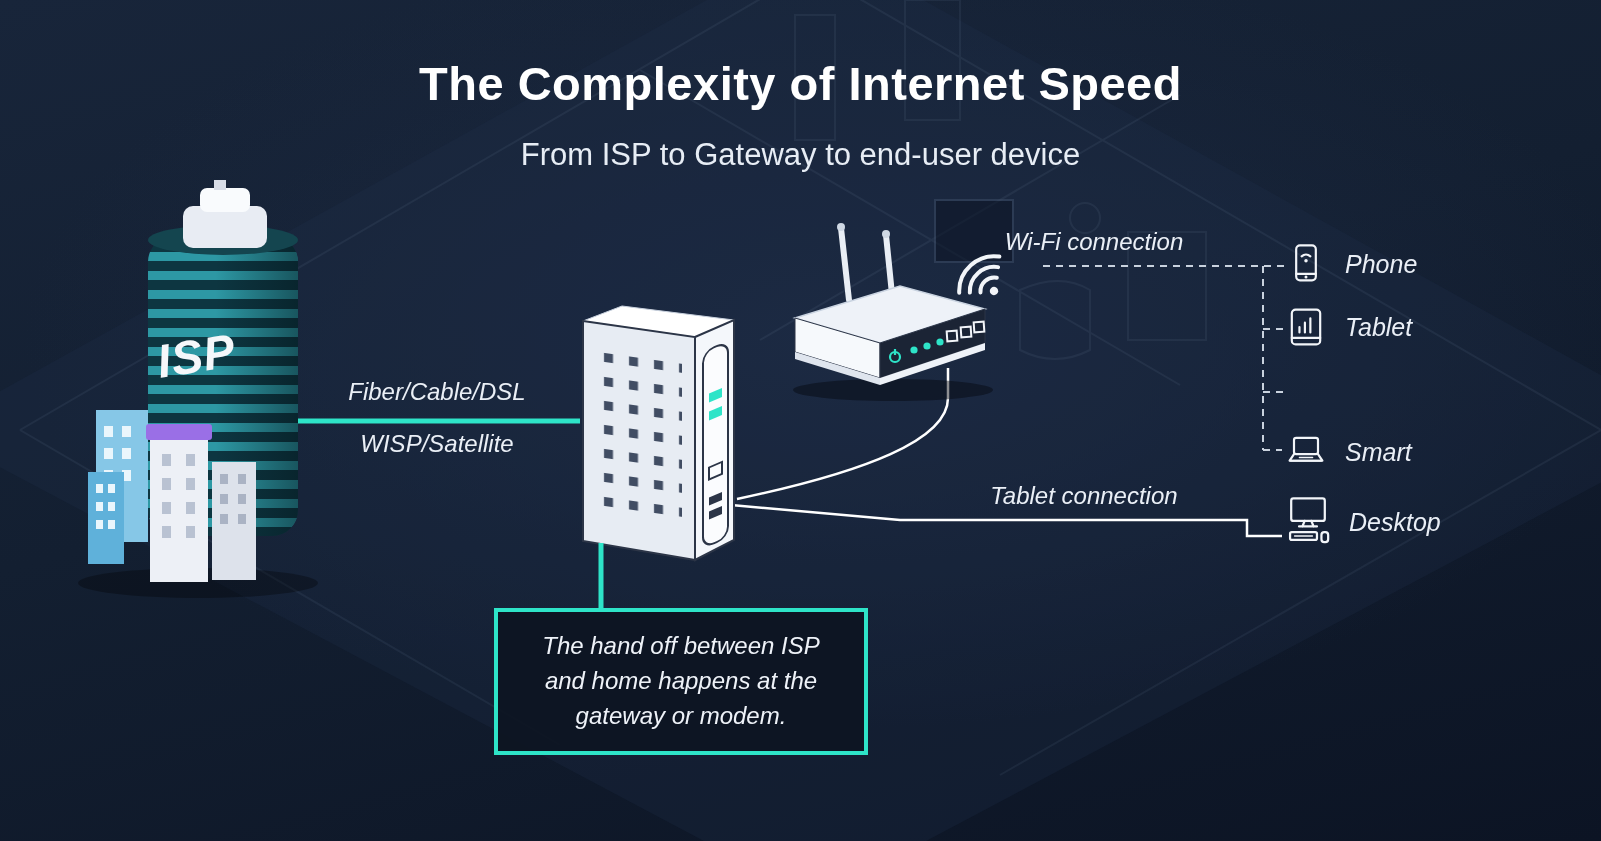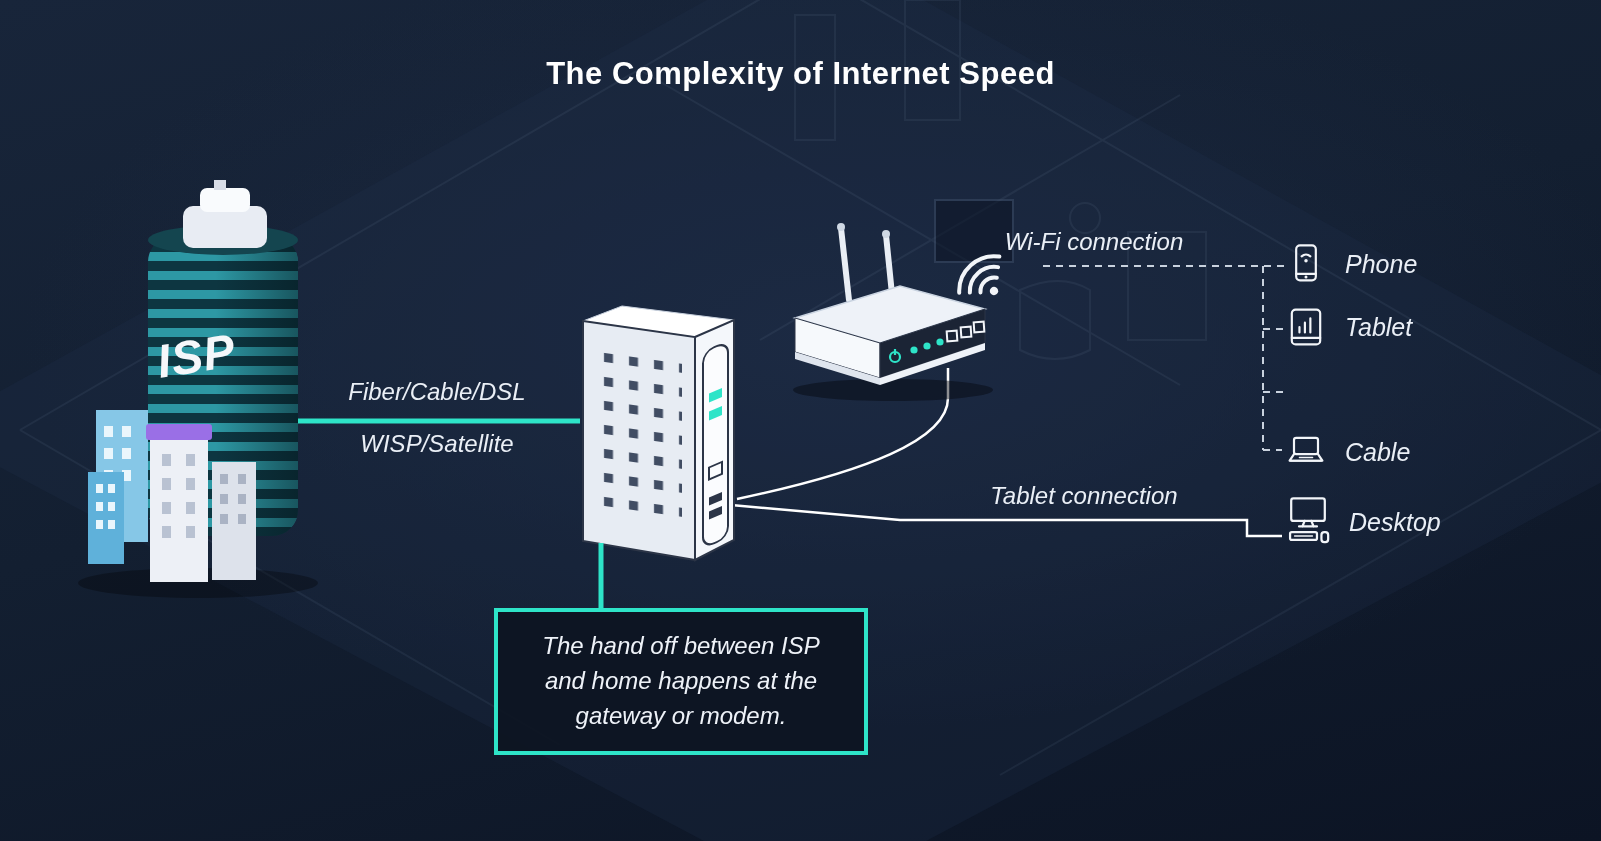--- a/index.html
+++ b/index.html
@@ -5,21 +5,21 @@
   html, body { margin:0; padding:0; background:#0b1220; overflow:hidden; }
   #canvas{
     position:relative; width:1601px; height:841px; overflow:hidden;
     font-family:"Liberation Sans", sans-serif;
     background:radial-gradient(92% 85% at 52% 40%, #1b2840 0%, #15213300 55%, transparent 100%),
                linear-gradient(165deg, #18253a 0%, #131f31 45%, #0c1424 100%);
   }
   .abs{ position:absolute; }
   #title{
     top:56px; left:0; width:100%; text-align:center;
-    color:#ffffff; font-size:31px; font-weight:800; letter-spacing:0.5px;
+    color:#ffffff; font-size:47px; font-weight:800; letter-spacing:0.5px;
   }
   #subtitle{
     top:137px; left:0; width:100%; text-align:center;
     color:#e7edf5; font-size:31px; font-weight:300;
   }
   .note{ font-style:italic; color:#eaeff6; font-size:24px; }
   .link-label{ left:292px; width:290px; text-align:center; }
   #fiber-label{ top:378px; }
   #wisp-label{ top:430px; }
   #wifi-label{ top:228px; left:988px; width:212px; text-align:center; }
@@ -185,20 +185,21 @@
       <circle cx="0" cy="0" r="4.2" fill="#f2f5f9"></circle>
       <g stroke="#f2f5f9" stroke-width="4" fill="none" stroke-linecap="round">
         <path d="M-11 -8 A 14 14 0 0 1 11 -8"></path>
         <path d="M-19 -15 A 24.5 24.5 0 0 1 19 -15"></path>
         <path d="M-27 -22 A 35 35 0 0 1 27 -22"></path>
       </g>
     </g>
   </svg>
 
   <div id="title" class="abs">The Complexity of Internet Speed</div>
+  <div id="subtitle" class="abs">From ISP to Gateway to end-user device</div>
 
   <div id="fiber-label" class="abs note link-label">Fiber/Cable/DSL</div>
   <div id="wisp-label" class="abs note link-label">WISP/Satellite</div>
   <div id="wifi-label" class="abs note">Wi-Fi connection</div>
   <div id="wired-label" class="abs note">Tablet connection</div>
 
   <div id="callout" class="abs">
     <span>The hand off between ISP and home happens at the gateway or modem.</span>
   </div>
 
@@ -223,21 +224,21 @@
   </div>
 
 
   <div class="abs device-row" style="top:428px">
     <svg class="device-icon" width="48" height="48" viewBox="0 0 44 44" fill="none" stroke="#f2f5f9" stroke-width="2" stroke-linecap="round" stroke-linejoin="round">
       <rect x="11" y="9" width="22" height="15" rx="2"></rect>
       <path d="M11 24 l-4 6 h30 l-4 -6"></path>
       <path d="M8 30 h28"></path>
       <path d="M16 27 h12" stroke-width="1.4"></path>
     </svg>
-    <span class="lbl">Cable</span>
+    <span class="lbl">Smart</span>
   </div>
 
   <div class="abs device-row" style="top:494px">
     <svg class="device-icon" width="52" height="56" viewBox="0 0 46 50" fill="none" stroke="#f2f5f9" stroke-width="2" stroke-linecap="round" stroke-linejoin="round">
       <rect x="8" y="4" width="30" height="20" rx="2"></rect>
       <path d="M20 24 l-2 5 M26 24 l2 5 M15 29 h16"></path>
       <rect x="7" y="34" width="24" height="7" rx="1.5"></rect>
       <path d="M11 37.5 h16" stroke-width="1.2"></path>
       <rect x="35" y="34" width="6" height="9" rx="2.5"></rect>
     </svg>

